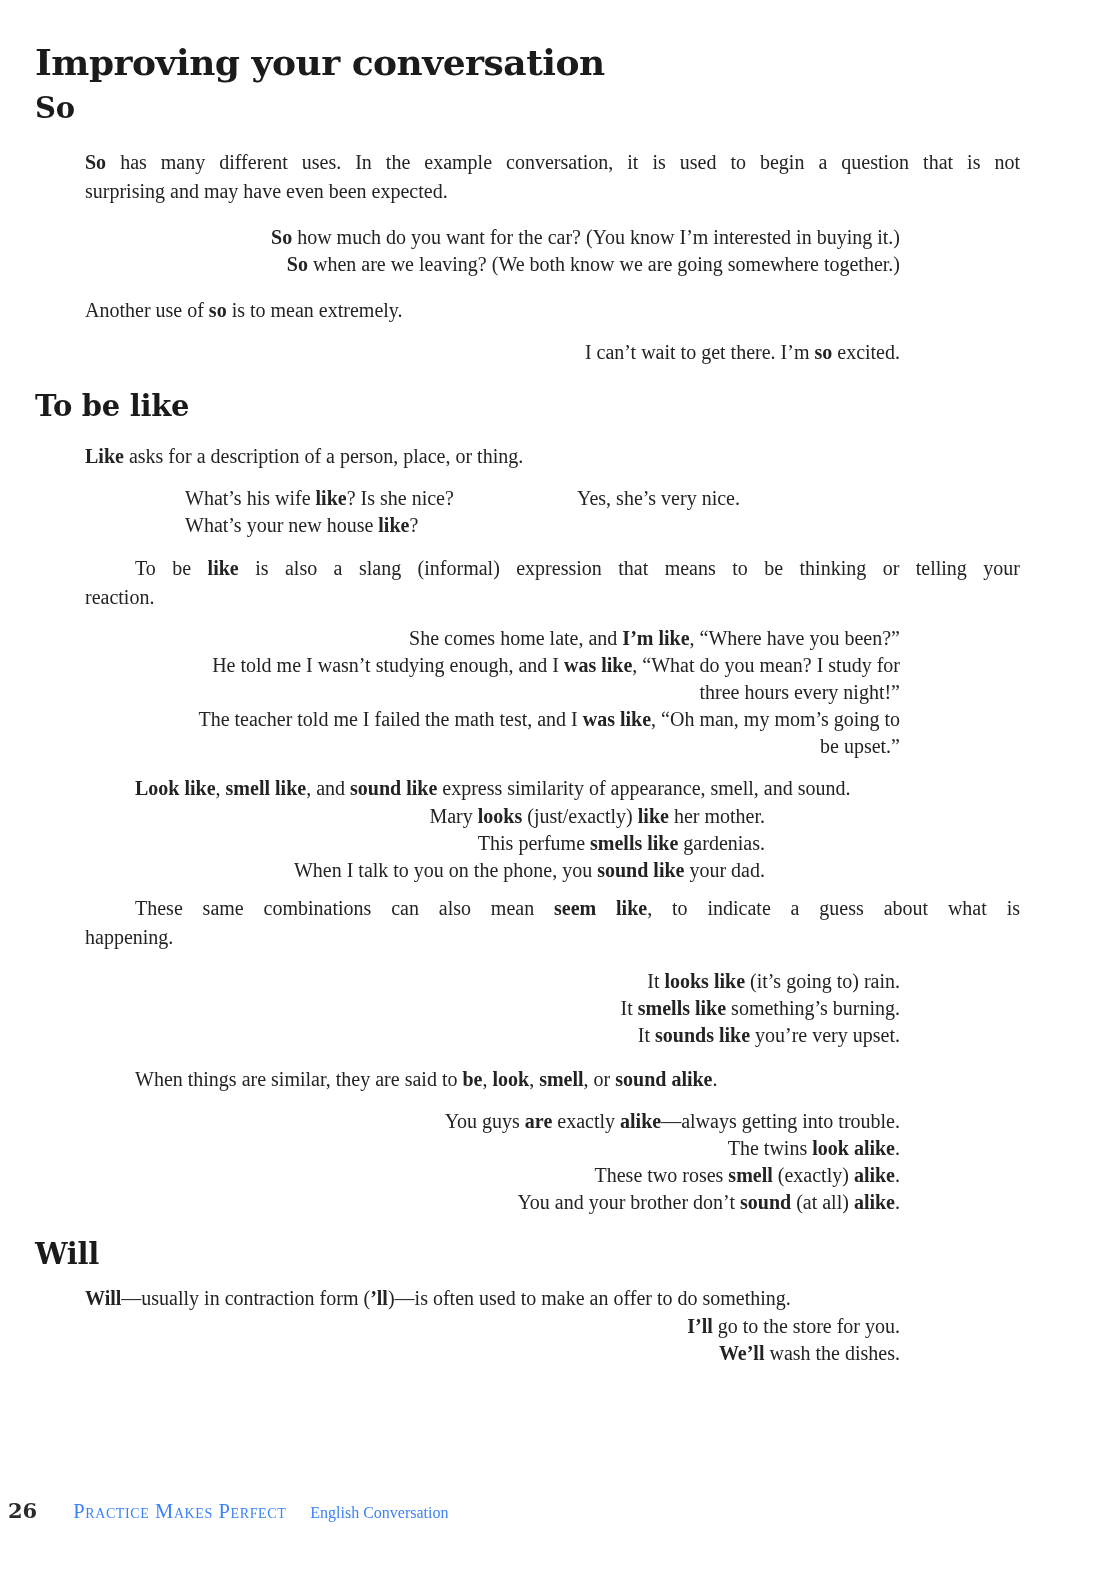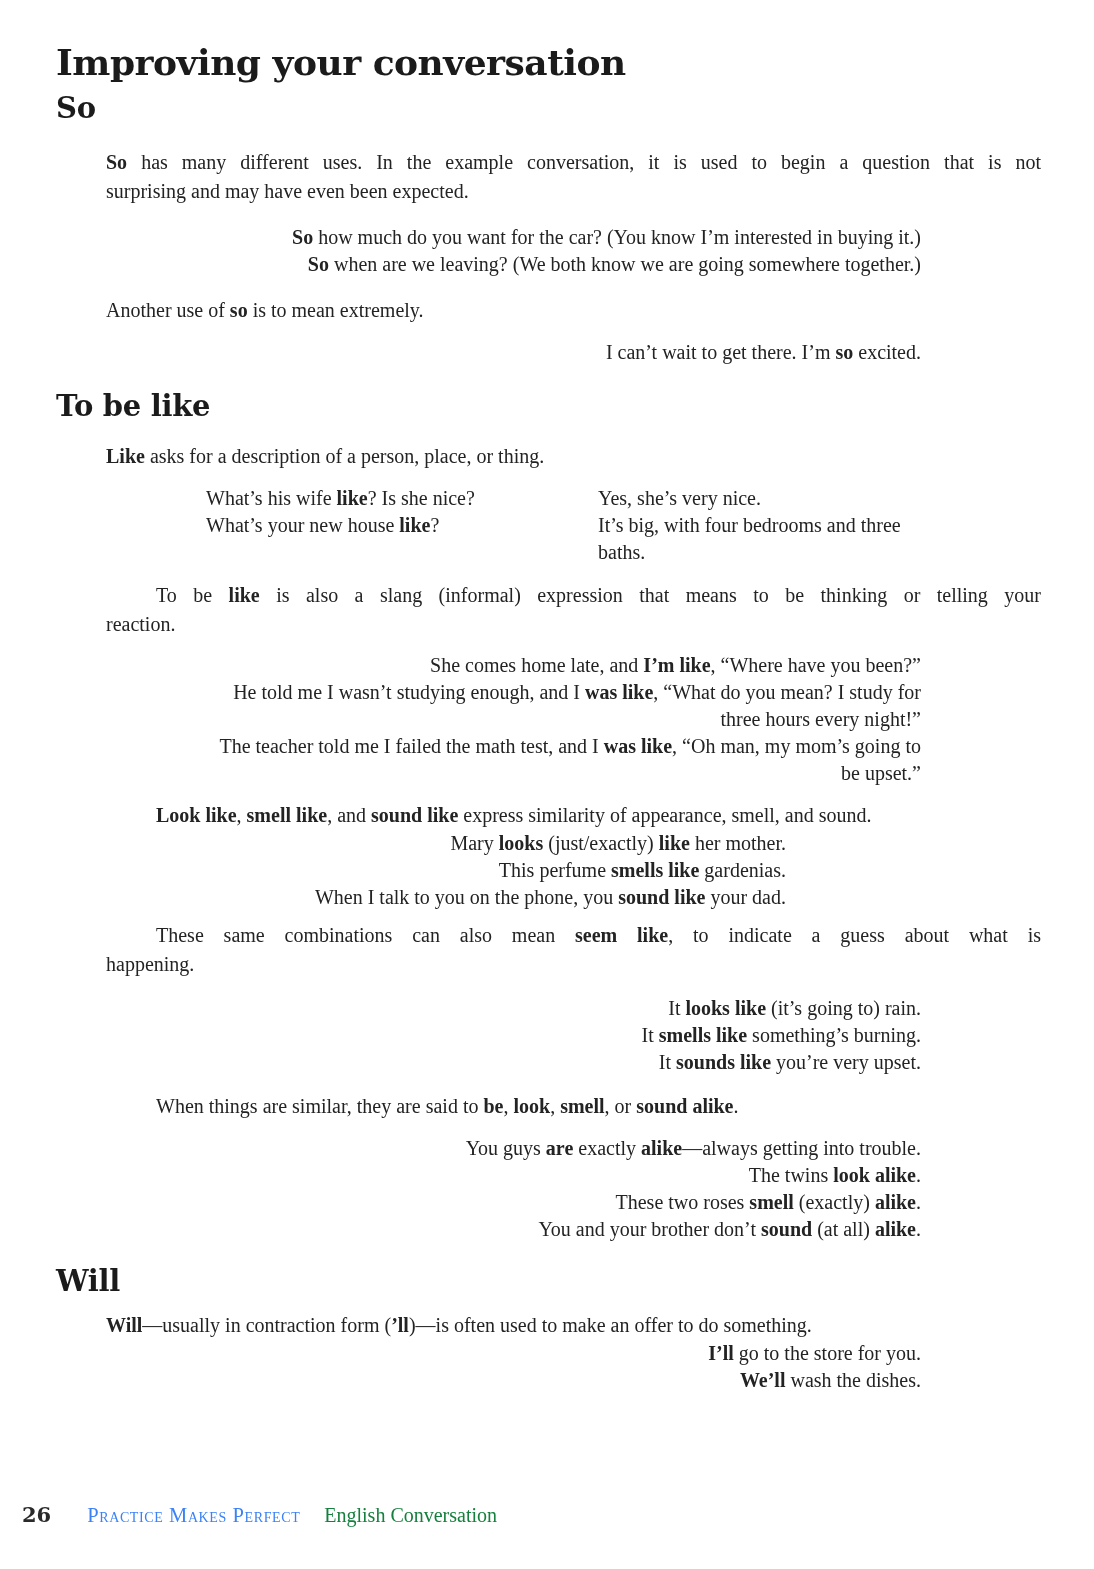--- a/index.html
+++ b/index.html
@@ -2,21 +2,21 @@
 <html><head>
 <meta charset="utf-8">
 <style>
   html,body{margin:0;padding:0;}
   body{
     width:1094px;height:1569px;
     background:#ffffff;color:#232323;
     font-family:"Liberation Serif","DejaVu Serif",serif;
     position:relative;overflow:hidden;
   }
-  .page{padding:40px 54px 0 56px;position:relative;height:1529px;box-sizing:border-box;}
+  .page{padding:40px 54px 0 35px;position:relative;height:1529px;box-sizing:border-box;}
   h1{
     font-family:"DejaVu Serif",serif;font-weight:bold;
     font-size:36px;line-height:44px;margin:0 0 6px 0;color:#1b1b1b;letter-spacing:-0.5px;
   }
   .h2{
     font-family:"DejaVu Serif",serif;font-weight:bold;
     font-size:29px;line-height:36px;margin:0;color:#1b1b1b;letter-spacing:-0.3px;
   }
   .h2-so{margin-bottom:22px;}
   .h2-like{margin-bottom:18px;}
@@ -29,30 +29,30 @@
   .exline{font-size:20px;line-height:27px;padding-left:25px;text-indent:-25px;text-align:right;}
   .qa-row{display:flex;font-size:20px;line-height:27px;}
   .qa-q{width:392px;flex:none;}
   .qa-a{flex:1;}
   b{font-weight:bold;}
   .mb10{margin-bottom:10px;margin-left:15px;}.mb11{}.mb13{margin-bottom:13px;}
   .mb14{margin-bottom:14px;}.mb15{margin-bottom:15px;}.mb16{margin-bottom:16px;}
   .mb17{}.mb18{margin-bottom:18px;}.mb20{margin-bottom:20px;}
   .mb22{margin-bottom:22px;}
   .footer{
-    position:absolute;left:22px;top:1494px;
+    position:absolute;left:8px;top:1494px;
     display:flex;align-items:baseline;color:#3a3a3a;
   }
   .pagenum{
     font-family:"DejaVu Serif",serif;font-weight:bold;font-size:21px;color:#2a2a2a;
   }
   .series{
     font-variant:small-caps;font-size:20.5px;letter-spacing:0.6px;margin-left:36px;color:#3b82f6;
   }
-  .book{font-size:20px;margin-left:24px;color:#15803d;margin-top:10px;}
+  .book{font-size:16px;margin-left:24px;color:#3b82f6;margin-top:10px;}
 </style>
 </head>
 <body style="background: rgb(255, 255, 255); color: rgb(35, 35, 35);">
 
 <main class="page">
 
   <h1>Improving your conversation</h1>
 
   <section>
     <h2 class="h2 h2-so">So</h2>
@@ -83,21 +83,20 @@
       <div class="pline"><b>Like</b> asks for a description of a person, place, or thing.</div>
     </div>
 
     <div class="examples mb15">
       <div class="qa-row">
         <div class="qa-q">What’s his wife <b>like</b>? Is she nice?</div>
         <div class="qa-a">Yes, she’s very nice.</div>
       </div>
       <div class="qa-row">
         <div class="qa-q">What’s your new house <b>like</b>?</div>
-        <div class="qa-a">It’s big, with four bedrooms and three baths.</div>
       </div>
     </div>
 
     <div class="para mb13">
       <div class="pline fill ind">To be <b>like</b> is also a slang (informal) expression that means to be thinking or telling your</div>
       <div class="pline">reaction.</div>
     </div>
 
     <div class="examples mb14">
       <div class="exline">She comes home late, and <b>I’m like</b>, “Where have you been?”</div>

